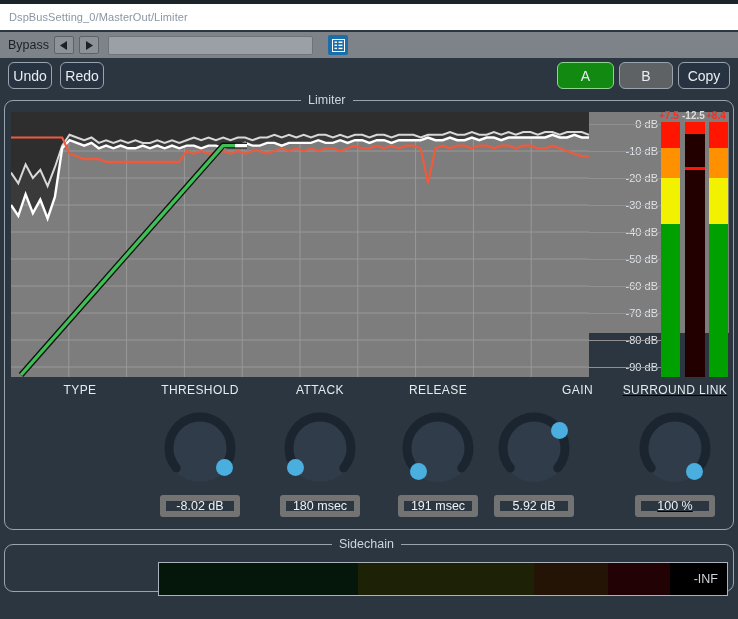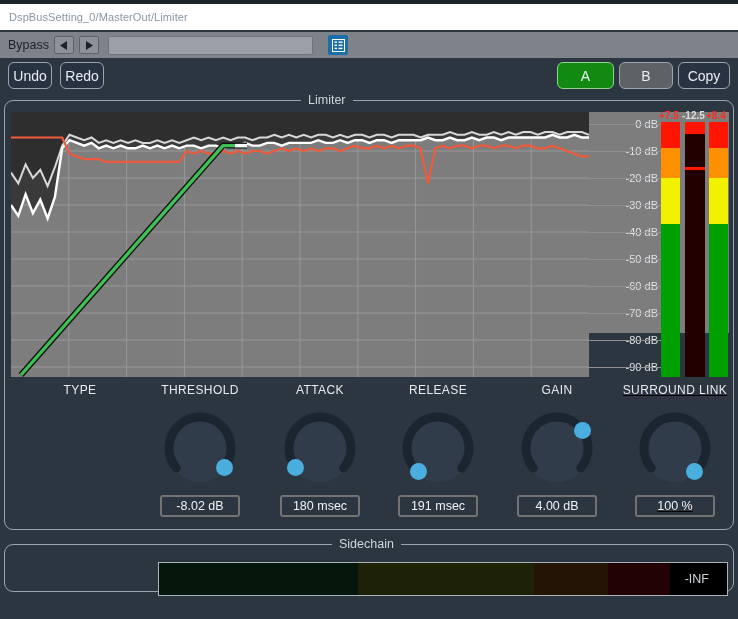--- a/index.html
+++ b/index.html
@@ -72,21 +72,21 @@
   .mval { position:absolute; top:-2px; font-size:10px; font-weight:bold; white-space:nowrap; }
 
   
   .ctrlrow { position:absolute; left:6px; top:282px; width:718px; height:140px; }
   .ctrl { position:absolute; top:0; width:118px; text-align:center; }
   .ctrl .cap { font-size:12px; color:#e6ebef; letter-spacing:.4px; white-space:nowrap; }
   .knob { position:relative; width:78px; height:78px; margin:12px auto 0; }
   .knob svg { display:block; }
   .dot { position:absolute; width:17px; height:17px; border-radius:50%; background:#4aaede; }
   .vbox {
-    margin:8px auto 15px; width:80px; height:22px; border:2px solid #737373; border-radius:3px;
+    margin:8px auto 15px; width:80px; height:22px; border:6px solid #737373; border-radius:3px;
     background:#2b3641; color:#eef2f6; font-size:12.5px;
     display:flex; align-items:center; justify-content:center;
   }
   .selbox {
     margin:14px auto 0; width:110px; height:28px; border:1px solid #8d98a3; border-radius:5px;
     background:#283341; color:#eef2f6; font-size:13.5px;
     display:flex; align-items:center; justify-content:space-between; padding:0 11px;
   }
 
   
@@ -94,21 +94,21 @@
   #inactive-button {
     position:absolute; left:23px; top:14px; width:115px; height:40px;
     background:#73787d; border:1px solid #aab3bc; border-radius:7px;
     color:#e6ebef; font-size:12.5px; display:flex; align-items:center; justify-content:center;
   }
   #sidechain-meter {
     position:absolute; left:153px; top:17px; width:570px; height:34px;
     border:1px solid #aab3bc; background:#000; overflow:hidden;
   }
   .scseg { position:absolute; top:0; height:100%; }
-  #sidechain-meter-value { position:absolute; right:18px; top:50%; transform:translateY(-50%);
+  #sidechain-meter-value { position:absolute; right:9px; top:50%; transform:translateY(-50%);
                            font-size:12.5px; color:#cfd5da; }
 </style>
 </head>
 <body>
 
 <div id="app">
 
   <div class="topstrip"></div>
 
   <div class="titlebar">
@@ -262,30 +262,30 @@
           <div class="cap">RELEASE</div>
           <div class="knob">
             <svg width="78" height="78" viewBox="0 0 78 78">
               <circle cx="39" cy="39" r="34" fill="#303c49"></circle>
               <path d="M 15.25 58.93 A 31 31 0 1 1 62.75 58.93" fill="none" stroke="#1b2530" stroke-width="9" stroke-linecap="round"></path>
             </svg>
             <div class="dot" style="left: 10.6px; top: 54.2px;"></div>
           </div>
           <div class="vbox">191 msec</div>
         </div>
-        <div class="ctrl" style="left: 487px;">
+        <div class="ctrl" style="left: 464px; text-align: right;">
           <div class="cap">GAIN</div>
           <div class="knob">
             <svg width="78" height="78" viewBox="0 0 78 78">
               <circle cx="39" cy="39" r="34" fill="#303c49"></circle>
               <path d="M 15.25 58.93 A 31 31 0 1 1 62.75 58.93" fill="none" stroke="#1b2530" stroke-width="9" stroke-linecap="round"></path>
             </svg>
             <div class="dot" style="left: 55.9px; top: 12.7px;"></div>
           </div>
-          <div class="vbox">4.00 dB</div>
+          <div class="vbox">5.92 dB</div>
         </div>
         <div class="ctrl" style="left: 605px; text-decoration: underline;">
           <div class="cap">SURROUND LINK</div>
           <div class="knob">
             <svg width="78" height="78" viewBox="0 0 78 78">
               <circle cx="39" cy="39" r="34" fill="#303c49"></circle>
               <path d="M 15.25 58.93 A 31 31 0 1 1 62.75 58.93" fill="none" stroke="#1b2530" stroke-width="9" stroke-linecap="round"></path>
             </svg>
             <div class="dot" style="left: 50.4px; top: 54.2px;"></div>
           </div>

